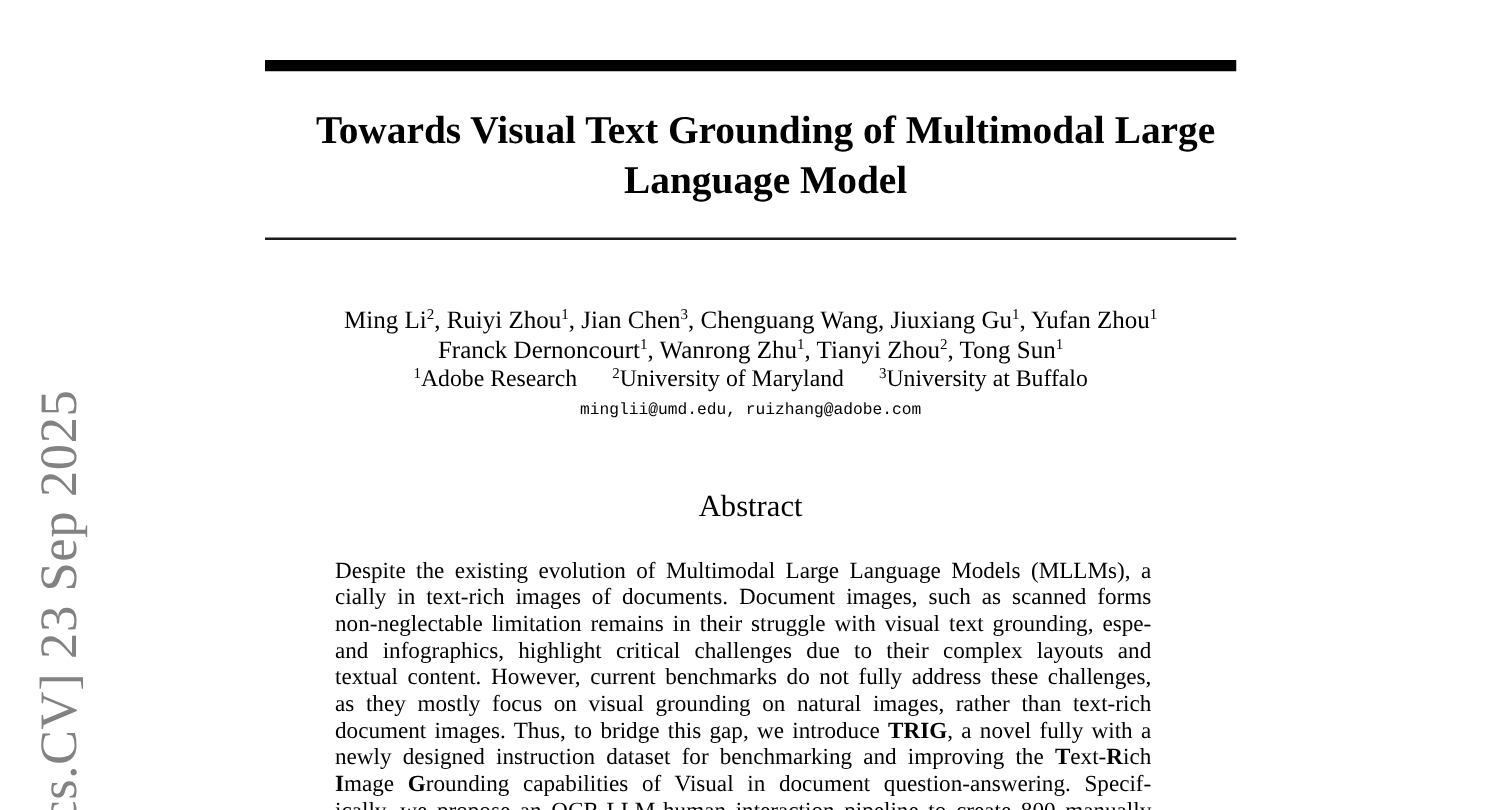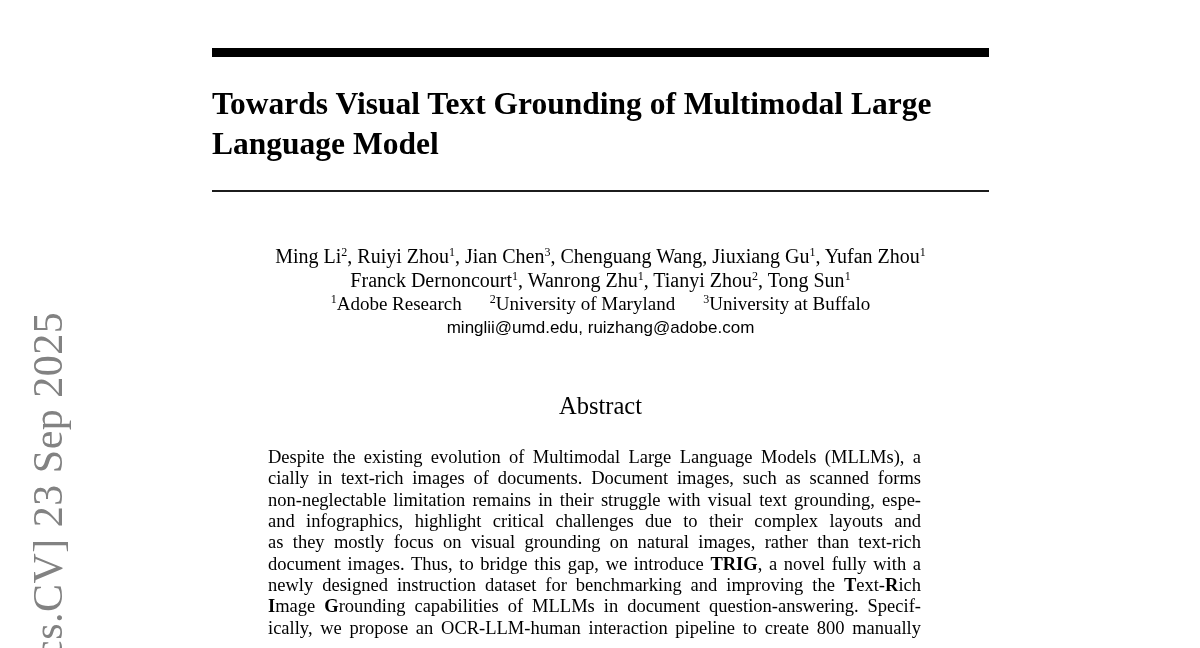--- a/index.html
+++ b/index.html
@@ -33,24 +33,24 @@
     position: absolute;
     left: 212px;
     top: 48px;
     width: 777px;
     height: 9px;
     background: var(--bar-color, #000000);
   }
 
   .title-block {
     position: absolute;
-    left: 212px;
+    left: 224px;
     top: 84px;
     width: 777px;
-    text-align: left;
+    text-align: center;
     font-weight: bold;
     font-size: 31.5px;
     line-height: 40px;
   }
   .title-line { white-space: nowrap; }
 
   
   .title-rule {
     position: absolute;
     left: 212px;
@@ -75,22 +75,22 @@
     font-weight: normal;
     font-size: 12px;
     line-height: 0;
     vertical-align: baseline;
     position: relative;
     top: -0.55em;
   }
   .affiliations-row { font-size: 19px; white-space: nowrap; }
   .affil + .affil { margin-left: 28px; }
   .email-row {
-    font-family: Liberation Sans, sans-serif;
-    font-size: 17px;
+    font-family: Liberation Mono, monospace;
+    font-size: 13px;
     letter-spacing: 0px;
   }
 
   .abstract-heading {
     position: absolute;
     left: 212px;
     top: 392px;
     width: 777px;
     text-align: center;
     font-weight: normal;
@@ -137,20 +137,21 @@
     <div class="email-row">minglii@umd.edu, ruizhang@adobe.com</div>
   </div>
 
   <div class="abstract-heading">Abstract</div>
 
   <div class="abstract-body" id="abstract-body">
       <div class="abstract-line"><span>Despite the existing evolution of Multimodal Large Language Models (MLLMs), a</span></div>
       <div class="abstract-line"><span>cially in text-rich images of documents. Document images, such as scanned forms</span></div>
       <div class="abstract-line"><span>non-neglectable limitation remains in their struggle with visual text grounding, espe-</span></div>
       <div class="abstract-line"><span>and infographics, highlight critical challenges due to their complex layouts and</span></div>
+      <div class="abstract-line"><span>textual content. However, current benchmarks do not fully address these challenges,</span></div>
       <div class="abstract-line"><span>as they mostly focus on visual grounding on natural images, rather than text-rich</span></div>
       <div class="abstract-line"><span>document images. Thus, to bridge this gap, we introduce </span><b>TRIG</b><span>, a novel fully with a</span></div>
       <div class="abstract-line"><span>newly designed instruction dataset for benchmarking and improving the </span><b>T</b><span>ext-</span><b>R</b><span>ich</span></div>
-      <div class="abstract-line"><b>I</b><span>mage </span><b>G</b><span>rounding capabilities of MLLMs in document question-answering. Specif-</span></div>
+      <div class="abstract-line"><b>I</b><span>mage </span><b>G</b><span>rounding capabilities of Visual in document question-answering. Specif-</span></div>
       <div class="abstract-line"><span>ically, we propose an OCR-LLM-human interaction pipeline to create 800 manually</span></div>
     </div>
 
 </div>
 
 </body></html>

